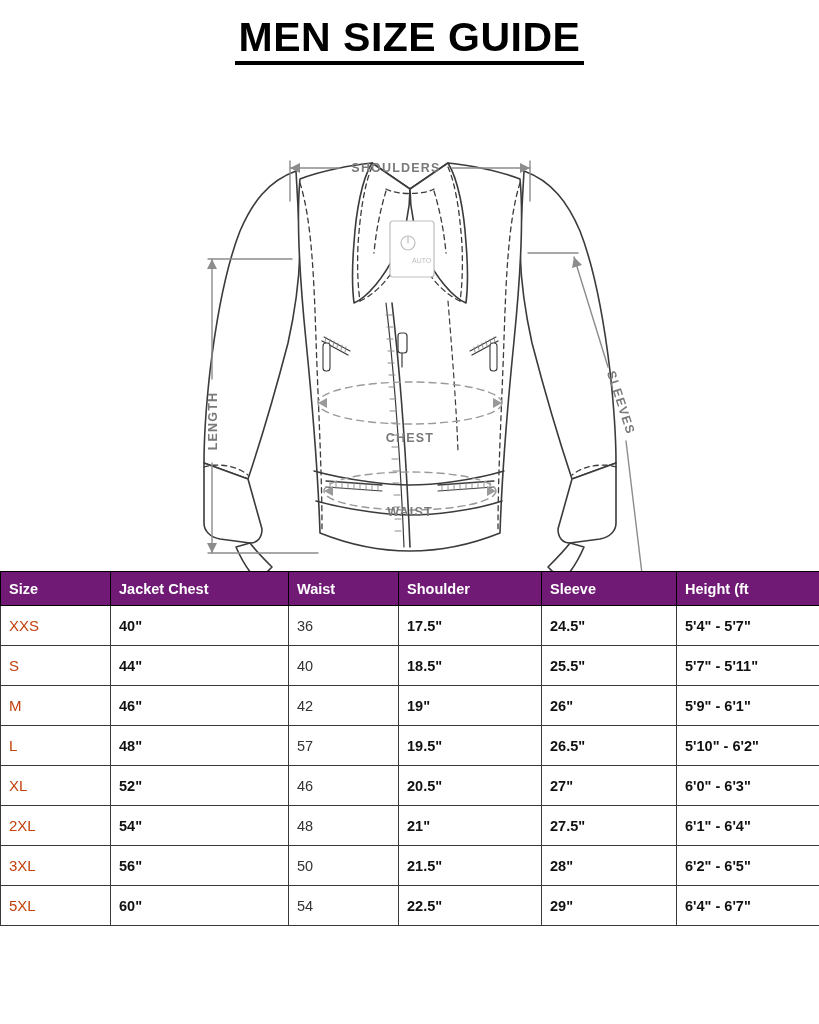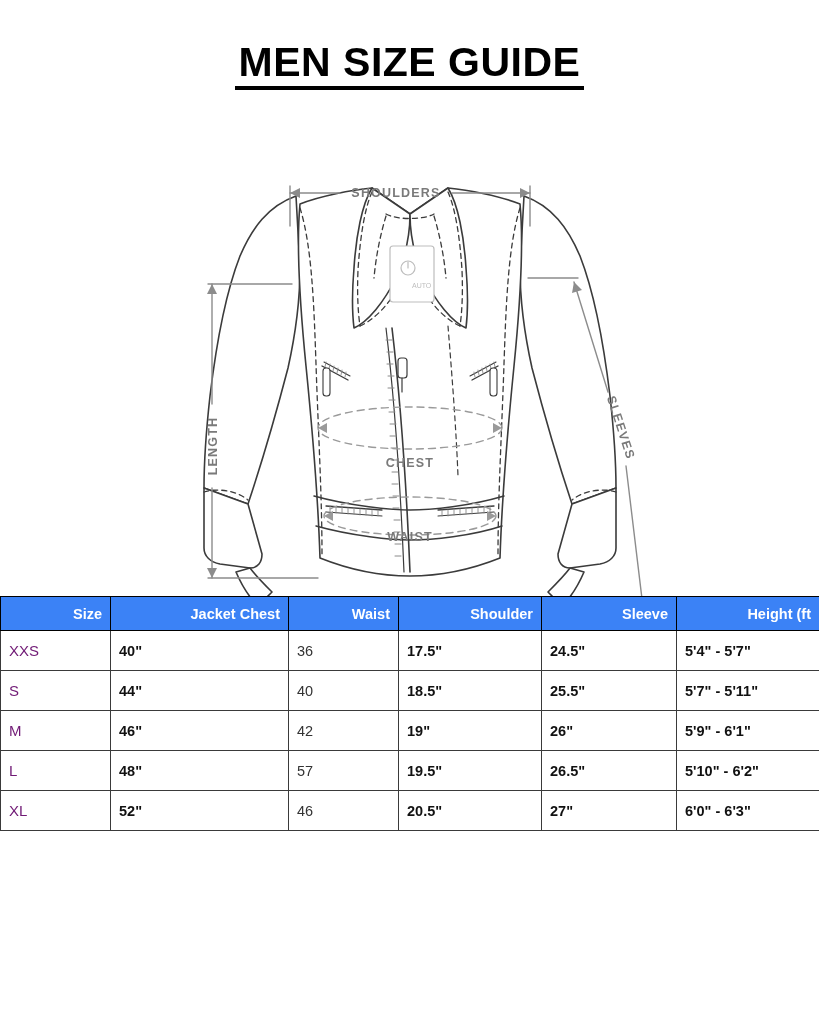--- a/index.html
+++ b/index.html
@@ -20,21 +20,20 @@
     height: 1024px;
     position: relative;
     display: flex;
     flex-direction: column;
   }
   
   .title-wrap {
     text-align: center;
     padding-top: 16px;
     padding-bottom: 6px;
-    margin-top: 25px;
   }
   .title {
     display: inline-block;
     font-size: 41px;
     font-weight: bold;
     letter-spacing: 0.5px;
     line-height: 1.05;
     border-bottom: 4px solid #000;
     padding: 0 4px 2px 4px;
   }
@@ -63,44 +62,43 @@
   table.size-table td {
     border: 1px solid #3a3a3a;
     text-align: left;
     padding: 0 8px;
     height: 39px;
     vertical-align: middle;
     overflow: hidden;
     white-space: nowrap;
   }
   table.size-table thead th {
-    background: #3b82f6;
+    background: #701a75;
     color: #ffffff;
     font-weight: bold;
     border: 1px solid #000000;
     height: 33px;
     font-size: 14.5px;
-    text-align: right;
   }
   table.size-table tbody td.col-size {
     font-weight: normal;
     font-size: 15px;
   }
   table.size-table tbody td {
     font-weight: bold;
     color: #111;
   }
   table.size-table tbody td.col-waist {
     font-weight: normal;
     color: #333;
     margin-top: 20px;
   }
   table.size-table tbody td.col-size {
     font-weight: normal;
-    color: #701a75;
+    color: #c2410c;
   }
   col.c-size    { width: 110px; }
   col.c-chest   { width: 178px; }
   col.c-waist   { width: 110px; }
   col.c-shoulder{ width: 143px; }
   col.c-sleeve  { width: 135px; }
   col.c-height  { width: 143px; }
 </style>
 </head>
 <body>
@@ -327,17 +325,41 @@
           <td>5'10" - 6'2"</td>
         </tr>
         <tr>
           <td class="col-size">XL</td>
           <td>52"</td>
           <td class="col-waist">46</td>
           <td>20.5"</td>
           <td>27"</td>
           <td>6'0" - 6'3"</td>
         </tr>
+        <tr>
+          <td class="col-size">2XL</td>
+          <td>54"</td>
+          <td class="col-waist">48</td>
+          <td>21"</td>
+          <td>27.5"</td>
+          <td>6'1" - 6'4"</td>
+        </tr>
+        <tr>
+          <td class="col-size">3XL</td>
+          <td>56"</td>
+          <td class="col-waist">50</td>
+          <td>21.5"</td>
+          <td>28"</td>
+          <td>6'2" - 6'5"</td>
+        </tr>
+        <tr>
+          <td class="col-size">5XL</td>
+          <td>60"</td>
+          <td class="col-waist">54</td>
+          <td>22.5"</td>
+          <td>29"</td>
+          <td>6'4" - 6'7"</td>
+        </tr>
       </tbody>
     </table>
   </div>
 
 </div>
 
 </body></html>

